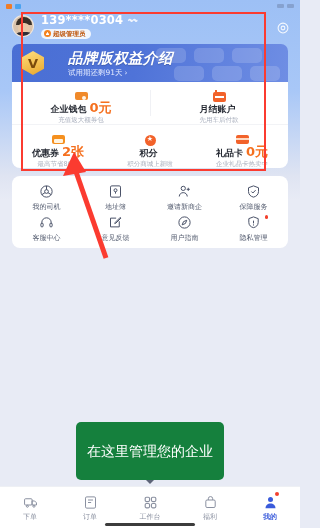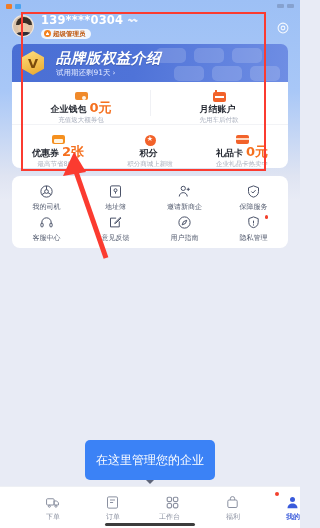--- a/index.html
+++ b/index.html
@@ -78,21 +78,21 @@
     overflow:hidden; display:flex; align-items:center; padding:0 10px;
   }
   .promo-deco { position:absolute; right:-6px; top:2px; width:140px; height:36px; opacity:.16; }
   .promo-shield {
     width:22px; height:24px; flex:0 0 auto; position:relative; z-index:2;
     background:linear-gradient(160deg,#ffdf7e,#e8a62c);
     clip-path:polygon(50% 0,100% 26%,100% 74%,50% 100%,0 74%,0 26%);
     display:flex; align-items:center; justify-content:center;
   }
   .promo-shield span { color:#7a4a0c; font-size:13px; font-weight:800; line-height:1; }
-  .promo-txt { margin-left:12px; position:relative; z-index:2; }
+  .promo-txt { margin-left:24px; position:relative; z-index:2; }
   .promo-title {
     font-size:14.5px; font-weight:800; color:#fff;
     letter-spacing:.5px; line-height:16px;
     font-style:italic;
     text-shadow:0 1px 1px rgba(0,0,0,.18);
   }
   .promo-sub {
     font-size:7.5px; color:#e4ebff; margin-top:2px; line-height:9px;
     display:flex; align-items:center; gap:2px;
   }
@@ -163,37 +163,37 @@
   .anno-box {
     position:absolute; left:21px; top:12px; width:245px; height:159px;
     border:2.2px solid #fb3b30; pointer-events:none;
   }
   .anno-arrow { position:absolute; left:60px; top:150px; width:60px; height:110px;
     pointer-events:none; }
 
   
   .tooltip {
     position:absolute; left:50%; transform:translateX(-50%);
-    bottom:48px; background:#3b82f6; color:#fff;
-    font-size:12px; line-height:10px; padding:15px 11px;
+    bottom:48px; background:#15803d; color:#fff;
+    font-size:14px; line-height:10px; padding:24px 11px;
     border-radius:5px; white-space:nowrap;
   }
   .tooltip::after {
     content:""; position:absolute; left:50%; margin-left:-4px; bottom:-4px;
     width:0; height:0; border-left:4px solid transparent;
     border-right:4px solid transparent; border-top:4px solid #5d6478;
   }
 
   
   .tabbar {
     position:absolute; left:0; bottom:0; width:300px; height:42px;
     background:#fff; display:flex; border-top:1px solid #eef0f4;
   }
   .tab {
-    flex:1; display:flex; flex-direction:column; align-items:flex-end;
+    flex:1; display:flex; flex-direction:column; align-items:center;
     justify-content:center; gap:3px; position:relative;
   }
   .tab-ico { width:15px; height:15px; color:#8a90a0; }
   .tab-ico svg { width:15px; height:15px; display:block; }
   .tab-lbl { font-size:7px; color:#8a90a0; line-height:8px; }
   .tab.active .tab-ico { color:#3a5bdb; }
   .tab.active .tab-lbl { color:#3a5bdb; font-weight:700; }
   .tab .tdot {
     position:absolute; left:50%; margin-left:5px; top:5px;
     width:4px; height:4px; border-radius:50%; background:#f2402d;

